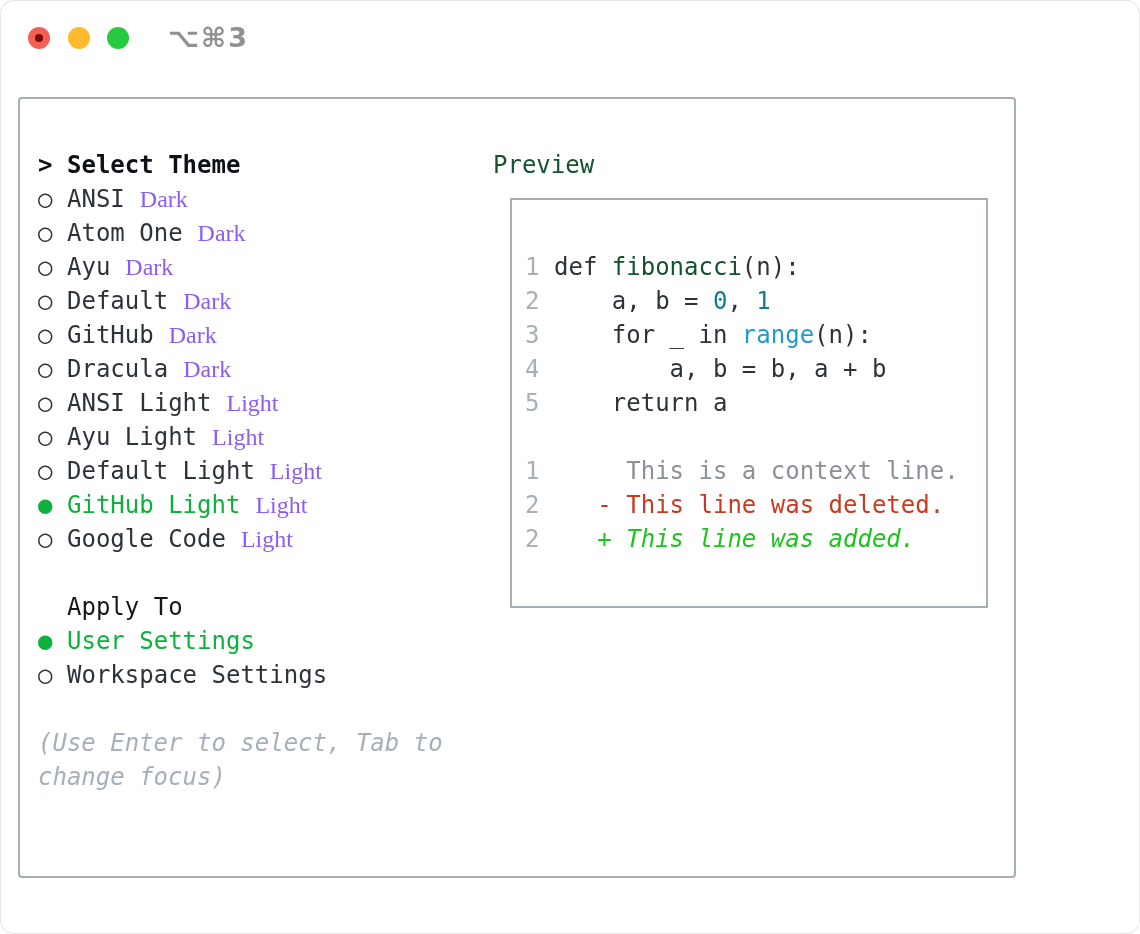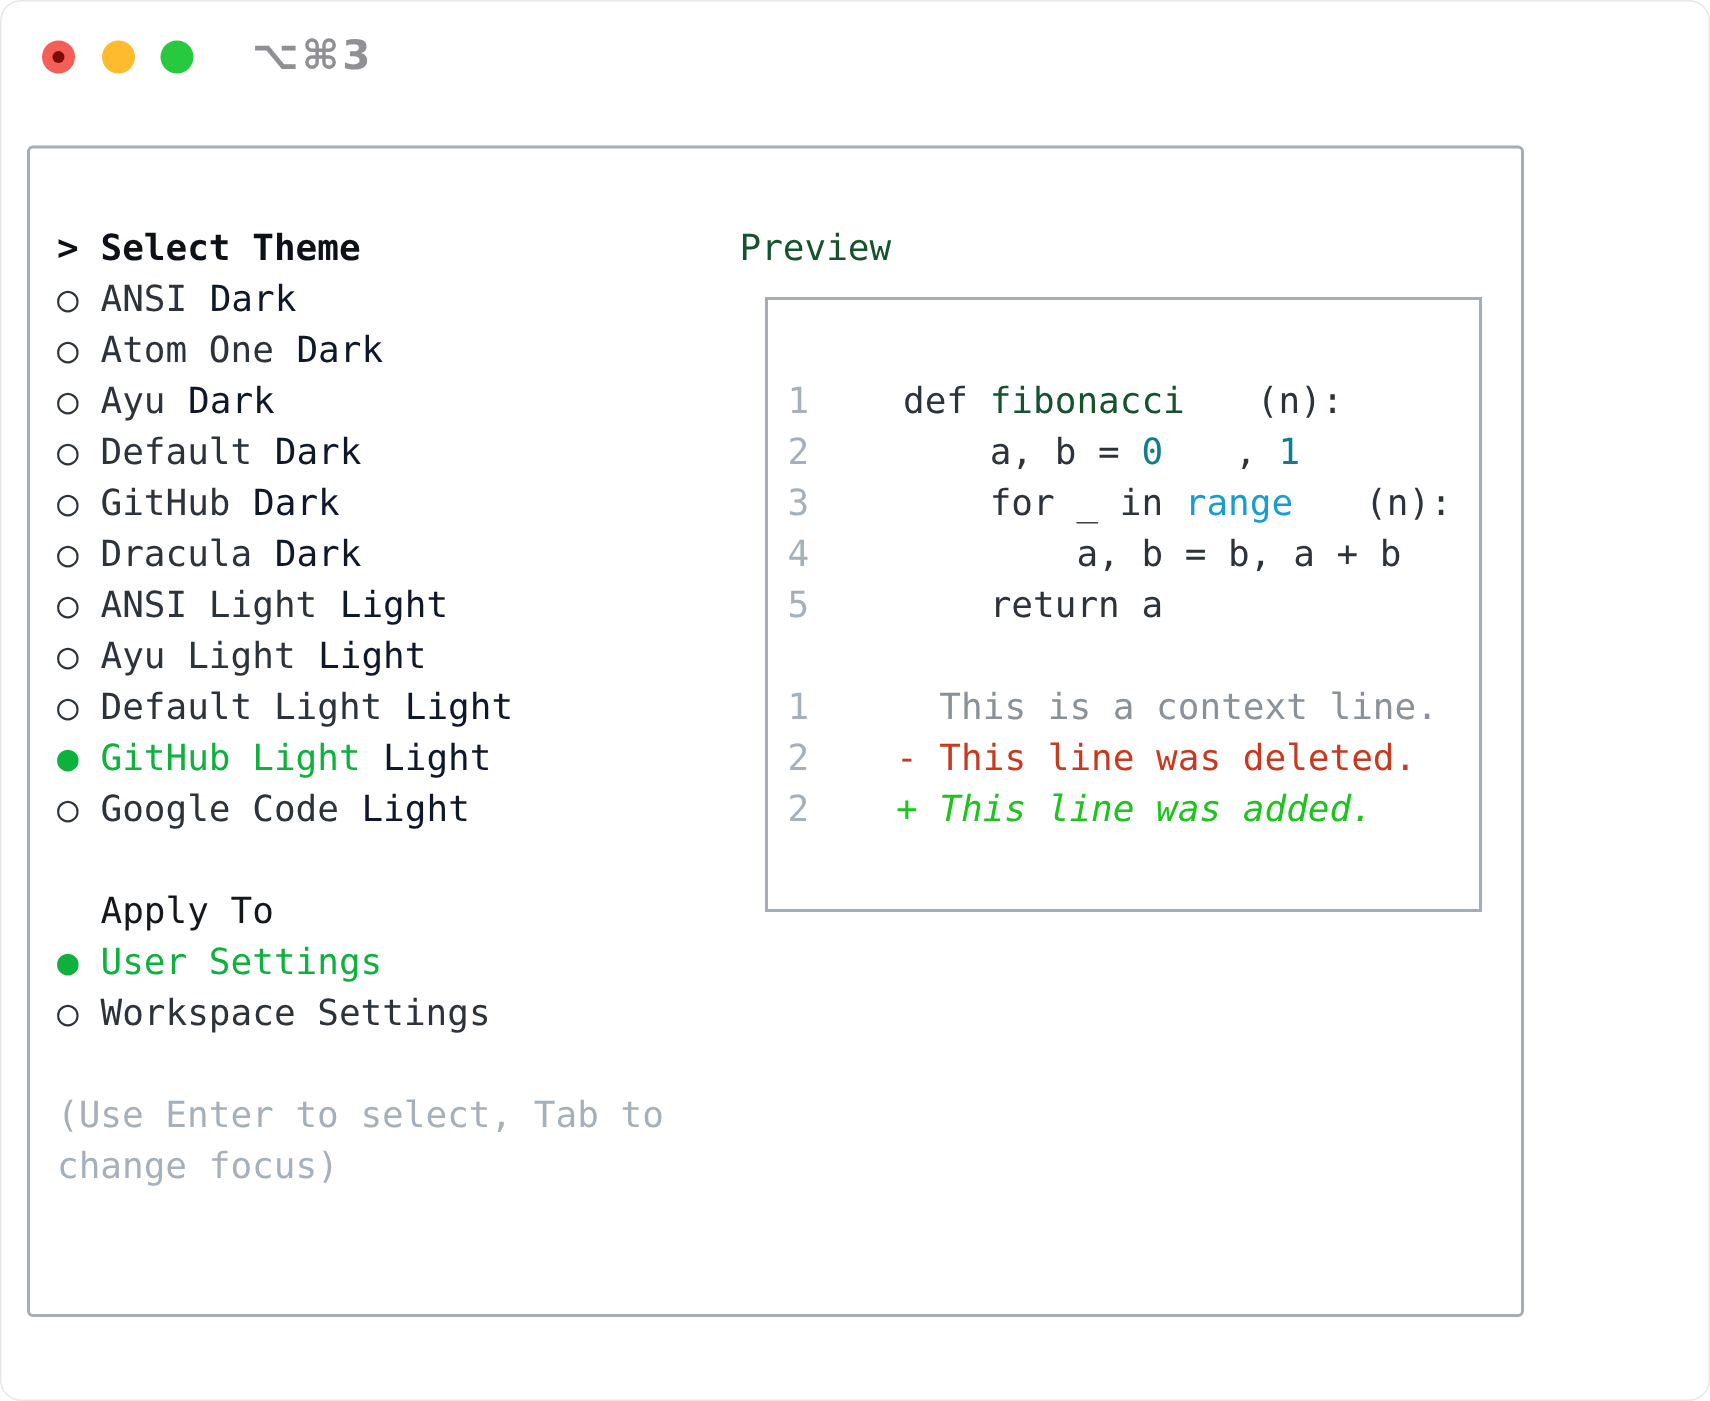--- a/index.html
+++ b/index.html
@@ -39,35 +39,35 @@
   .mono { font-family:"DejaVu Sans Mono", monospace; font-size:24px; line-height:34px; color:#2d333b; }
   .row { white-space:pre; height:34px; }
   .spacer { height:34px; }
 
   
   .left-col { position:absolute; left:38px; top:148px; }
   .bullet { display:inline-block; width:29px; color:#2d333b; }
   .hdr { font-weight:bold; color:#0d1117; }
   .hdr-prefix { display:inline-block; width:29px; font-weight:bold; color:#0d1117; }
   .lbl { color:#2d333b; }
-  .badge { color:#0f172a; margin-left:15px; }
+  .badge { color:#8b5cf6; margin-left:15px;font-family:Liberation Serif, serif; }
   .selected .bullet, .selected .lbl { color:#0eb13c; }
   .sub-hdr { color:#14181c; margin-left:29px; }
-  .hint { color:#a6b0ba; white-space:pre; height:34px; }
+  .hint { color:#a6b0ba; white-space:pre; height:34px;font-style:italic; }
 
   
   .preview-title { position:absolute; left:493px; top:148px; font-weight:normal; color:#14532d; height:34px; }
   .preview-box {
     position:absolute; left:510px; top:198px; width:478px; height:410px;
     border:2px solid #a5aeb6; background:#ffffff;
   }
   .codewrap { position:absolute; left:13px; top:50px; }
   .cl { white-space:pre; height:34px; }
   .lnum { display:inline-block; width:29px; color:#a6b0ba; }
-  .tok-plain { color:#2d333b;margin-left:48px; }
+  .tok-plain { color:#2d333b; }
   .tok-func { color:#14532d; }
   .tok-num { color:#0f7f8c; }
   .tok-builtin { color:#1b9bd0;text-align:right; }
   .diff-ctx { color:#8b9199; }
   .diff-del { color:#c73a20; }
   .diff-add { color:#1dc41d;font-style:italic; }
 </style>
 </head>
 <body>
 

